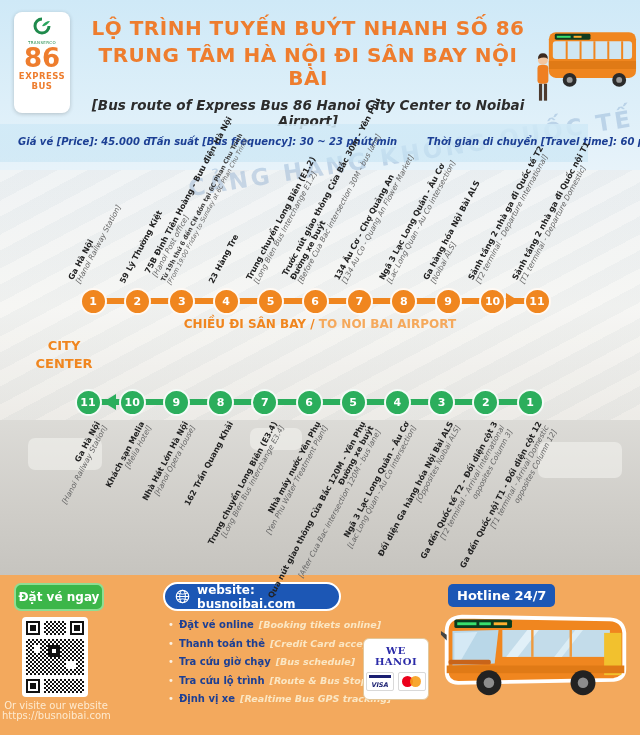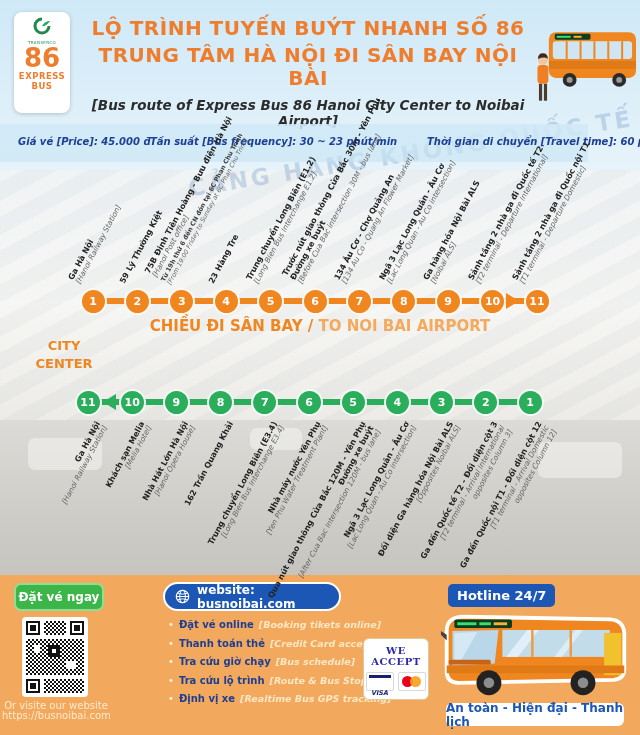--- a/index.html
+++ b/index.html
@@ -49,21 +49,21 @@
           display:flex;align-items:center;justify-content:center;border:2px solid rgba(255,255,255,.95);box-sizing:border-box;z-index:3;}
   .dot-orange{background:var(--route_orange,#F0861F);} .dot-green{background:var(--route_green,#2BAE5C);}
   .lbl-anchor{position:absolute;width:0;height:0;z-index:2;}
   .lbl-top .lbl-inner{position:absolute;left:0;bottom:0;transform:rotate(-62deg);transform-origin:0 100%;white-space:nowrap;}
   .lbl-bot .lbl-inner{position:absolute;right:0;top:0;transform:rotate(-62deg);transform-origin:100% 0;white-space:nowrap;text-align:right;}
   .lbl-inner .vi{font-size:8px;font-weight:700;color:#222;line-height:9px;}
   .lbl-inner .en{font-size:7.5px;font-style:italic;font-weight:500;color:#666;line-height:8.5px;}
   .lbl-inner .note{font-size:6.3px;font-weight:700;color:#3a3a3a;line-height:7px;}
   .lbl-inner .note-en{font-size:6.3px;font-style:italic;color:#6a6a6a;line-height:7px;}
 
-  .dir-caption{position:absolute;left:0;width:640px;text-align:center;font-size:15px;font-weight:700;z-index:4;}
+  .dir-caption{position:absolute;left:0;width:640px;text-align:center;font-size:12px;font-weight:700;z-index:4;}
   .dir-out{top:317px;} .dir-in{top:366px;}
   .dir-out .vi{color:var(--route_orange,#F0861F);} .dir-out .en{color:#F5A95C;}
   .dir-in .vi{color:#2BA84F;} .dir-in .en{color:#7CC98E;}
   .endpoint{position:absolute;text-align:center;font-weight:700;font-size:13px;line-height:18px;z-index:4;}
   .city-label{left:16px;top:337px;width:96px;color:var(--route_orange,#F0861F);}
   .airport-label{left:534px;top:343px;width:100px;color:#3BB064;}
 
   
   .footer{position:absolute;left:0;top:575px;width:640px;height:160px;background:var(--footer_bg,#F3A95D);}
   .book-btn{position:absolute;left:14px;top:8px;width:90px;height:28px;background:var(--button_green,#3CB649);
@@ -81,21 +81,21 @@
   .feat .bullet{color:#fdf3e3;font-size:10px;}
   .feat .vi{font-weight:700;color:var(--deep_blue,#1C3F94);font-size:10px;}
   .feat .en{font-style:italic;font-weight:600;color:#fbe7c4;font-size:9.5px;}
   .accept-card{position:absolute;left:363px;top:63px;width:66px;height:62px;background:#fff;border-radius:6px;
           border:1px solid #e2c79a;text-align:center;padding-top:6px;box-sizing:border-box;}
   .accept-title{font-size:10px;font-weight:700;color:#2b2ba8;line-height:11px;font-family:"DejaVu Serif","Liberation Serif",serif;letter-spacing:.5px;}
   .cards-row{display:flex;justify-content:center;gap:4px;margin-top:5px;}
   .card-visa{position:relative;width:26px;height:17px;background:#fff;border:1px solid #d9d9d9;border-radius:2px;
           font-size:6.5px;font-weight:700;font-style:italic;color:#1A1F71;line-height:17px;}
   .card-visa:before{content:"";position:absolute;left:2px;top:2px;right:2px;height:3px;background:#1A1F71;}
-  .card-visa span{position:relative;top:12px;}
+  .card-visa span{position:relative;top:4px;}
   .card-mc{position:relative;width:26px;height:17px;background:#fff;border:1px solid #d9d9d9;border-radius:2px;}
   .card-mc:before,.card-mc:after{content:"";position:absolute;top:3px;width:11px;height:11px;border-radius:50%;}
   .card-mc:before{left:3px;background:#EB001B;}
   .card-mc:after{left:11px;background:#F79E1B;opacity:.9;}
   .hotline{position:absolute;left:448px;top:9px;display:flex;gap:16px;}
   .hot-label{background:var(--hotline_blue,#1C57B5);color:#fff;font-weight:700;font-size:13px;padding:4px 9px;border-radius:5px;}
   .hot-num{background:var(--hotline_orange,#E8892B);color:#fff;font-weight:700;font-size:13px;padding:4px 10px;border-radius:5px;cursor:pointer;}
   .footer-bus{position:absolute;left:438px;top:31px;width:194px;height:96px;}
   .slogan{position:absolute;left:446px;top:128px;width:178px;height:23px;background:#fff;border-radius:6px;
           color:var(--hotline_blue,#1C57B5);font-weight:700;font-size:12px;display:flex;align-items:center;justify-content:center;}
@@ -402,21 +402,21 @@
         </div>
         <div class="feat">
           <span class="bullet">•</span>
           <span class="vi">Định vị xe</span>
           <span class="en">[Realtime Bus GPS tracking]</span>
         </div>
       </div>
 
     <div class="accept-card">
       <div class="accept-title">WE</div>
-      <div class="accept-title">ACCEPT</div>
+      <div class="accept-title">HANOI</div>
       <div class="cards-row">
         <div class="card-visa"><span>VISA</span></div>
         <div class="card-mc"></div>
       </div>
     </div>
 
     <div class="hotline">
       <span class="hot-label">Hotline 24/7</span>
     </div>
 
@@ -436,15 +436,14 @@
       <rect x="172" y="28" width="18" height="44" fill="#f2c12e"></rect>
       <rect x="8" y="62" width="185" height="8" fill="#e07a16"></rect>
       <circle cx="52" cy="80" r="13" fill="#222"></circle>
         <circle cx="52" cy="80" r="5.5" fill="#8d8d8d"></circle>
       <circle cx="150" cy="80" r="13" fill="#222"></circle>
         <circle cx="150" cy="80" r="5.5" fill="#8d8d8d"></circle>
       <rect x="10" y="56" width="44" height="5" rx="2" fill="#c8641a"></rect>
       <path d="M8 36 L2 30 L2 26 L8 30 Z" fill="#444"></path>
     </svg>
 
-    <div class="slogan">An toàn - Hiện đại - Thanh lịch</div>
   </div>
 </div>
 
 </body></html>

